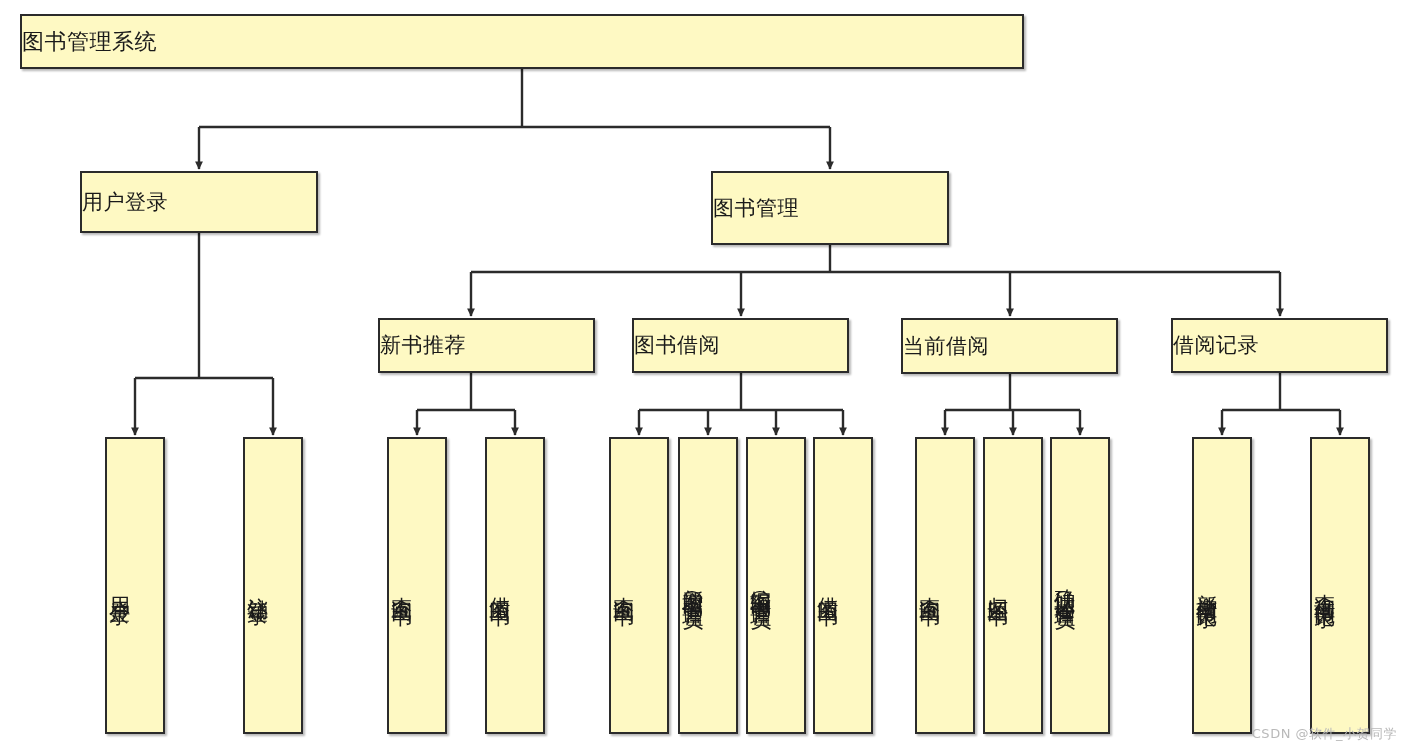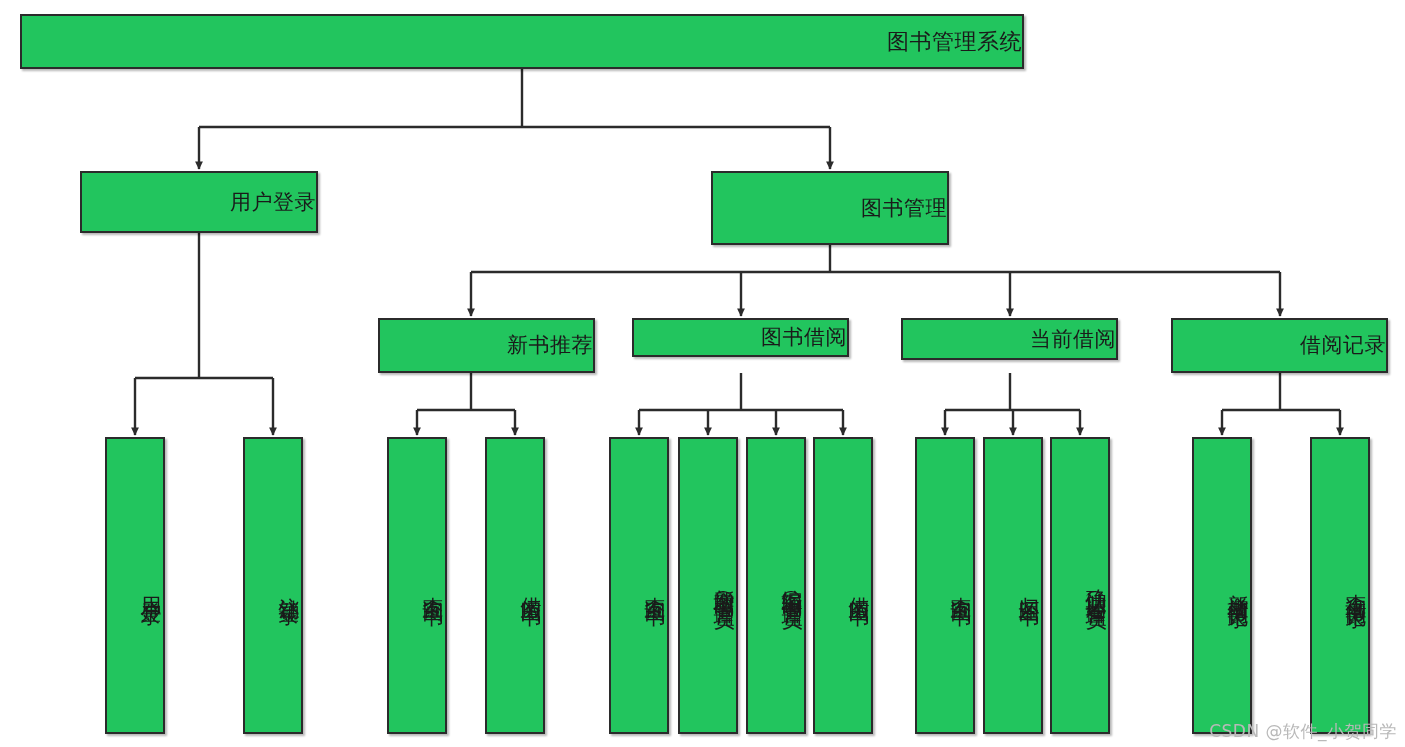--- a/index.html
+++ b/index.html
@@ -23,25 +23,25 @@
     position: absolute;
     left: 0;
     top: 0;
     width: 1405px;
     height: 747px;
     pointer-events: none;
   }
   .node {
     position: absolute;
     box-sizing: border-box;
-    background: #22c55e;
+    background: #fef9c3;
     border: 2px solid #2b2b2b;
     display: flex;
     align-items: center;
-    justify-content: flex-end;
+    justify-content: flex-start;
     box-shadow: 2px 2px 2px rgba(0,0,0,0.28);
   }
   .node .label {
     color: #1a1a1a;
     font-size: 21px;
     line-height: 1.18;
     letter-spacing: 0.5px;
     white-space: nowrap;
     text-align: center;
   }
@@ -52,21 +52,21 @@
     font-size: 21px;
     white-space: nowrap;
   }
   .node.root .label {
     font-size: 22px;
   }
   .watermark {
     position: absolute;
     right: 8px;
     bottom: 4px;
-    font-size: 17px;
+    font-size: 13px;
     color: #b9b9b9;
     letter-spacing: 0.5px;
     white-space: nowrap;
     font-family: "DejaVu Sans", "Liberation Sans", sans-serif;
   }
 </style>
 </head>
 <body>
 
 <div id="diagram-root">
@@ -117,24 +117,24 @@
     </div>
     <div class="node" style="left: 80px; top: 171px; width: 238px; height: 62px;">
       <div class="label">用户登录</div>
     </div>
     <div class="node" style="left: 711px; top: 171px; width: 238px; height: 74px;">
       <div class="label">图书管理</div>
     </div>
     <div class="node" style="left: 362px; top: 318px; width: 217px; height: 55px; margin-left: 16px;">
       <div class="label">新书推荐</div>
     </div>
-    <div class="node" style="left: 632px; top: 318px; width: 217px; height: 39px;">
+    <div class="node" style="left: 632px; top: 318px; width: 217px; height: 55px;">
       <div class="label">图书借阅</div>
     </div>
-    <div class="node" style="left: 901px; top: 318px; width: 217px; height: 42px; font-family: Liberation Serif, serif;">
+    <div class="node" style="left: 901px; top: 318px; width: 217px; height: 56px; font-family: Liberation Serif, serif;">
       <div class="label">当前借阅</div>
     </div>
     <div class="node" style="left: 1171px; top: 318px; width: 217px; height: 55px;">
       <div class="label">借阅记录</div>
     </div>
     <div class="node vertical" style="left: 105px; top: 437px; width: 60px; height: 297px;">
       <div class="label">用户登录</div>
     </div>
     <div class="node vertical" style="left: 243px; top: 437px; width: 60px; height: 297px;">
       <div class="label">注销登录</div>

